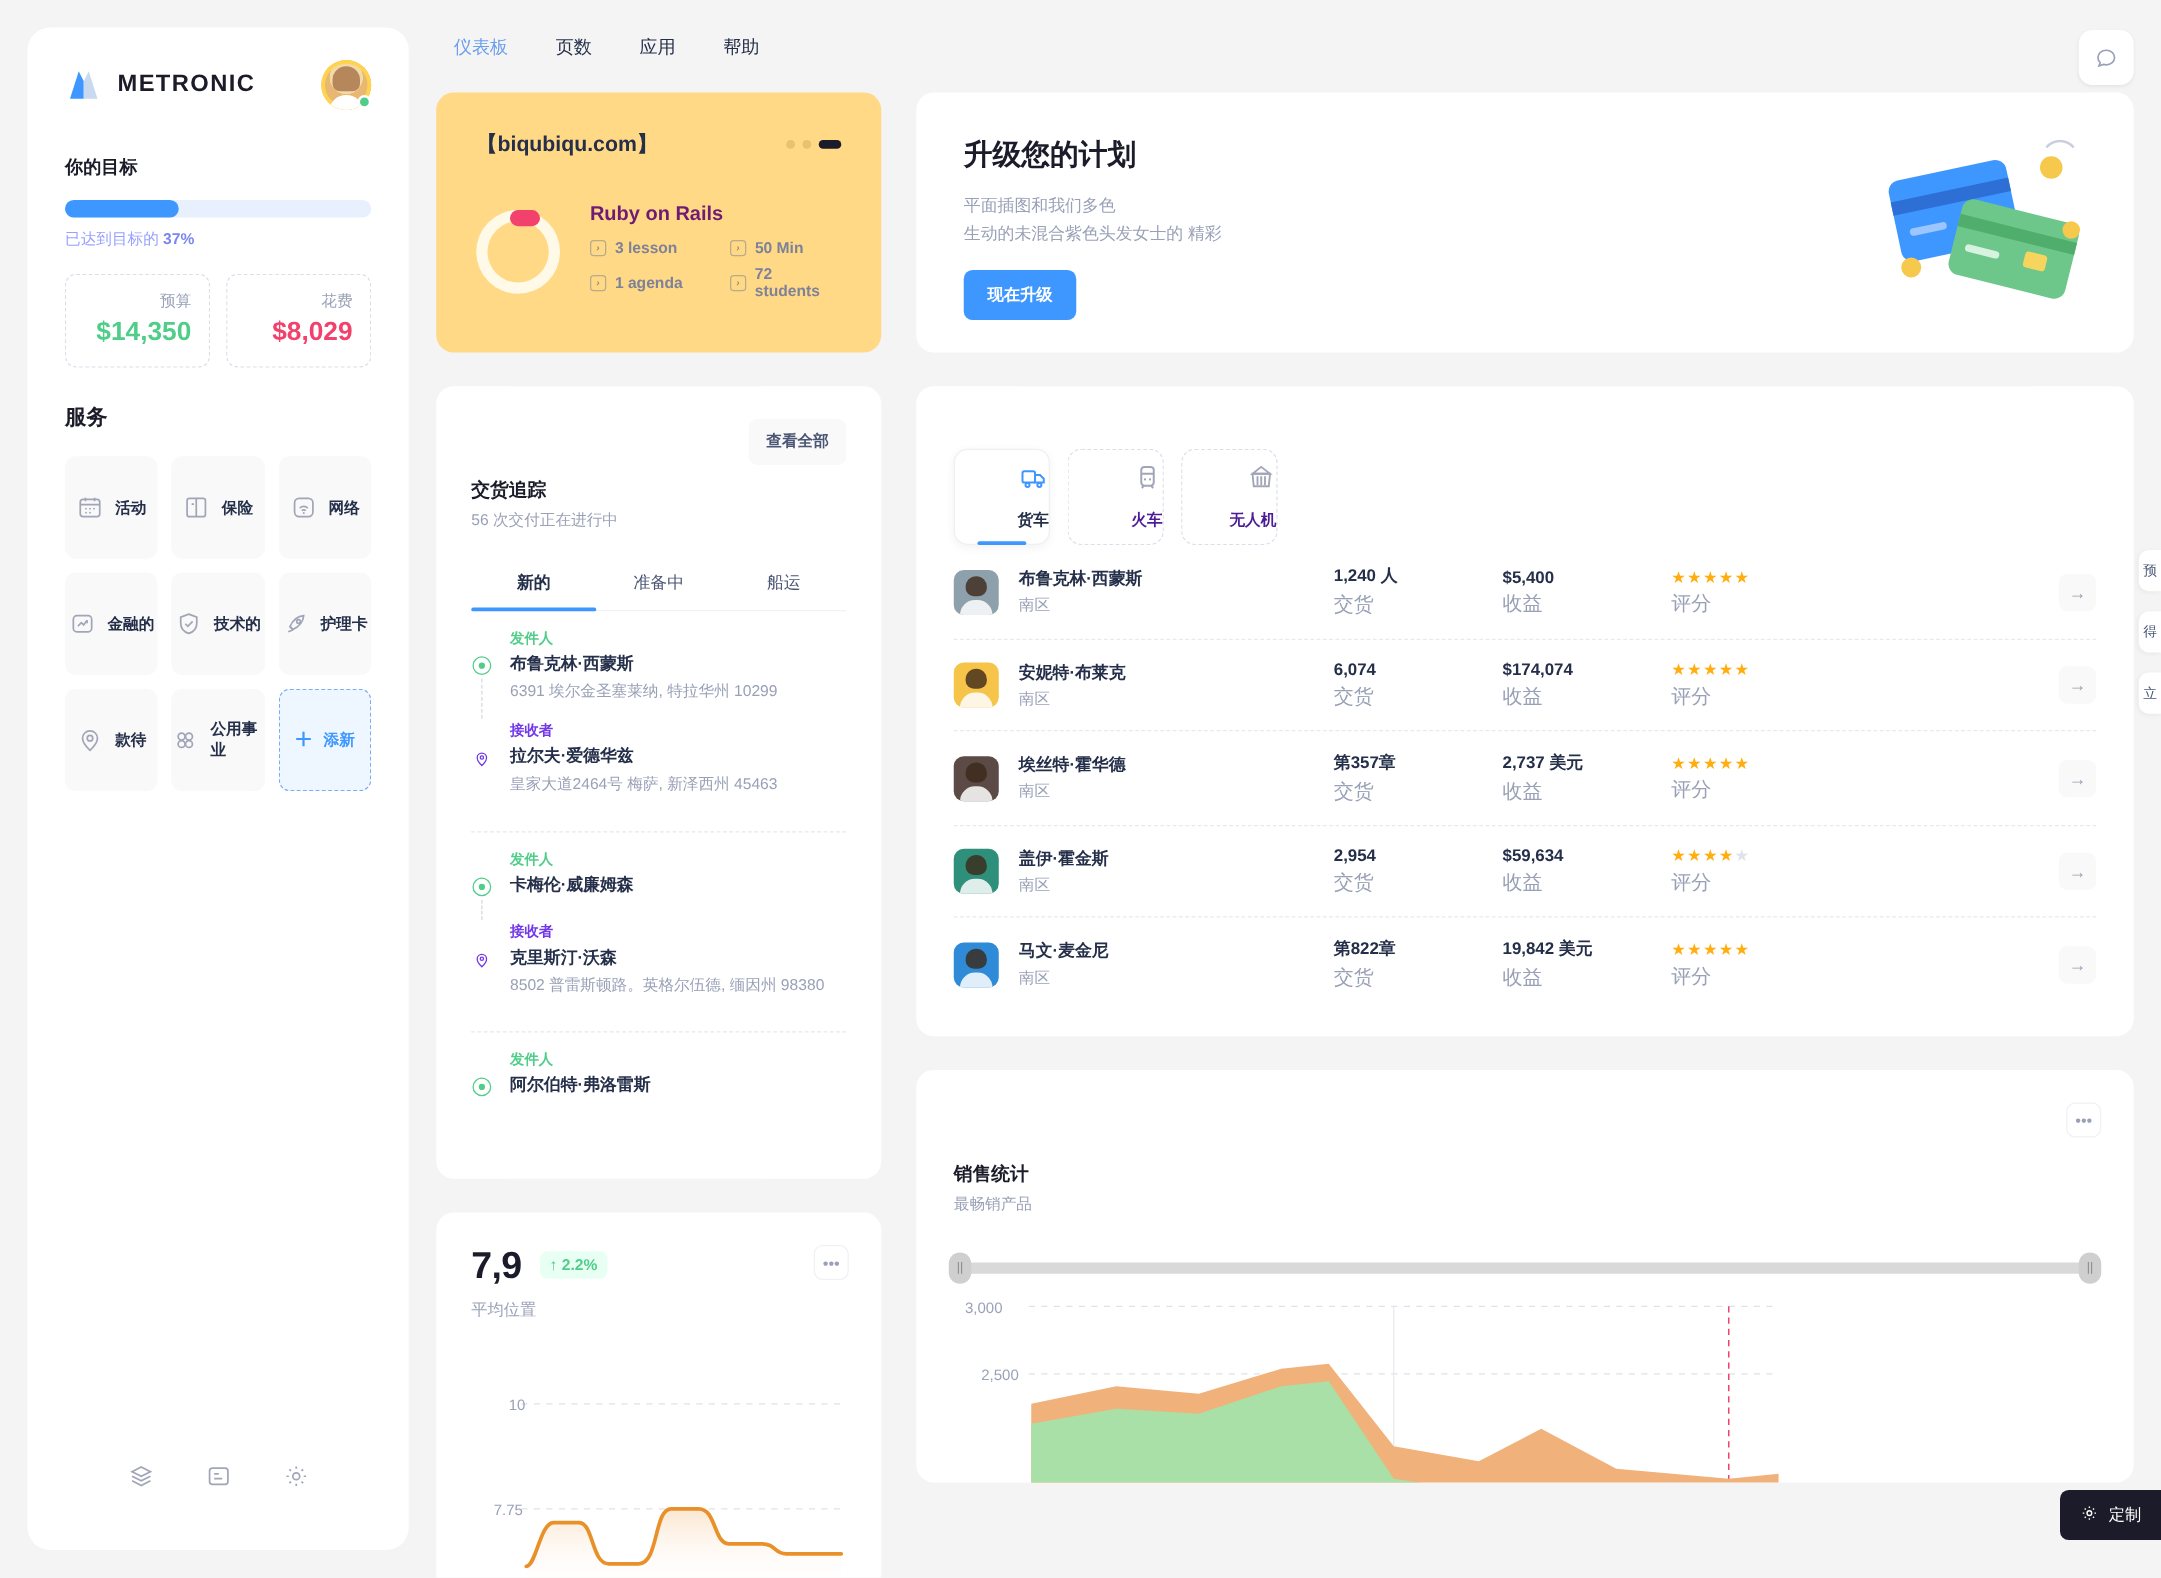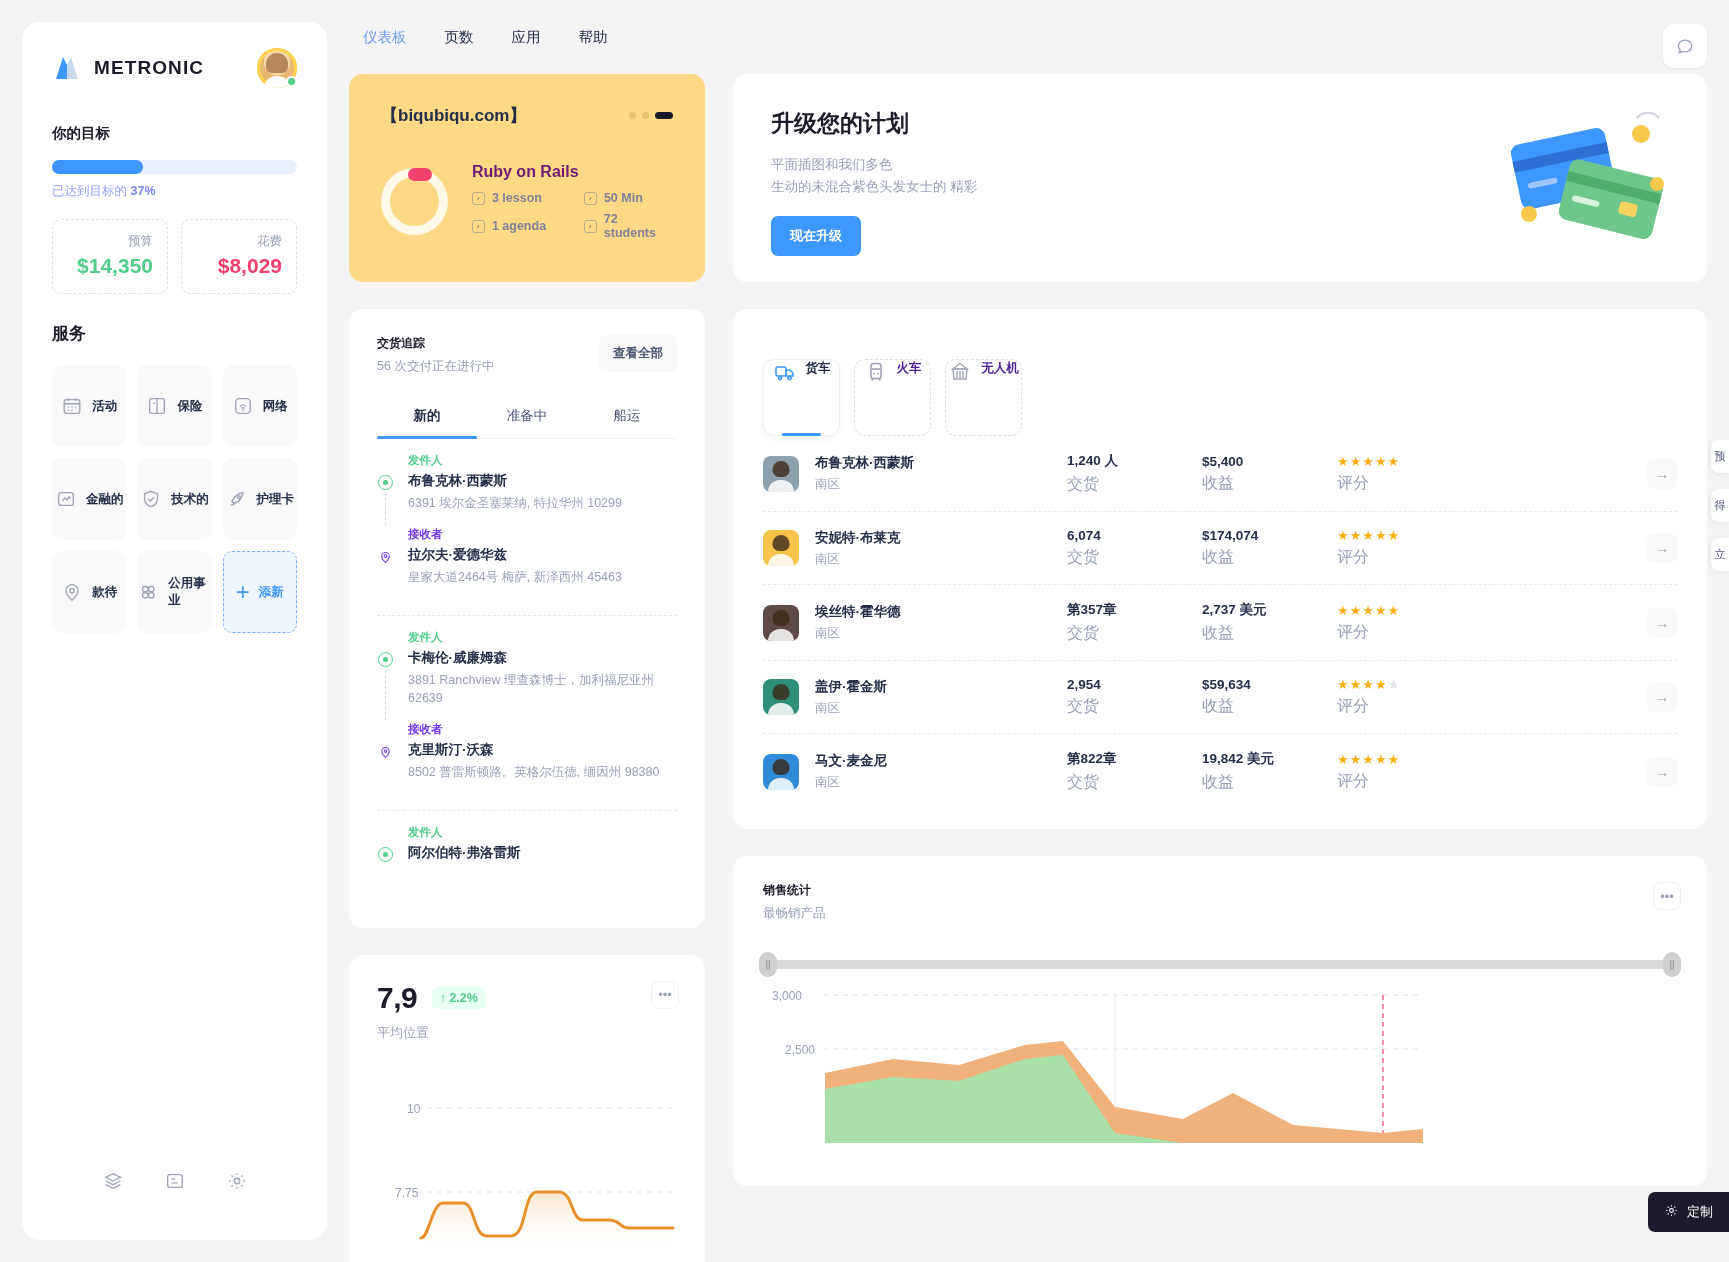--- a/index.html
+++ b/index.html
@@ -120,21 +120,21 @@
   .upg-btn {
     margin-top: 19px; display: inline-block; background: #3e97ff; color: #fff;
     border: none; border-radius: 7px; padding: 11px 19px; font-size: 13px; font-weight: bold;
     font-family: inherit; cursor: pointer;
   }
   .upg-art { position: absolute; right: 36px; top: 22px; }
 
   
   .delivery { margin-top: 27px; padding: 26px 28px 24px 28px; min-height: 520px; }
   .card-head { display: flex; justify-content: space-between; align-items: flex-start; }
-  .card-title { font-size: 12px; font-weight: bold; color: #1b1b29; }
+  .card-title { font-size: 15px; font-weight: bold; color: #1b1b29; margin-top: 48px; }
   .card-sub { margin-top: 6px; font-size: 12.5px; color: #99a1b7; }
   .ghost-btn {
     background: #f9f9f9; border: none; border-radius: 7px; padding: 10px 14px;
     font-size: 12.5px; color: #4b5675; font-family: inherit; cursor: pointer; font-weight: bold;
   }
   .tabs { margin-top: 22px; display: flex; border-bottom: 1px solid #f1f1f4; }
   .tab { flex: 1; text-align: center; padding: 10px 0 13px 0; font-size: 13.5px; color: #4b5675; cursor: pointer; position: relative; }
   .tab.active { color: #252f4a; font-weight: bold; }
   .tab.active::after { content: ""; position: absolute; left: 0; right: 0; bottom: -1px; height: 3px; background: #3e97ff; border-radius: 2px; }
   .track-list { margin-top: 14px; }
@@ -150,21 +150,21 @@
   .tl-kind { font-size: 11.5px; font-weight: bold; color: #50cd89; }
   .tl-kind.rcv { color: #7239ea; }
   .tl-name { margin-top: 4px; font-size: 13.5px; font-weight: bold; color: #252f4a; }
   .tl-addr { margin-top: 4px; font-size: 12.5px; color: #99a1b7; line-height: 1.5; }
 
   
   .agents { margin-top: 27px; padding: 26px 30px 20px 30px; }
   .mode-row { margin-top: 24px; display: flex; gap: 14px; }
   .mode {
     width: 77px; height: 77px; border-radius: 11px; border: 1px dashed #dbdfe9;
-    display: flex; flex-direction: row; align-items: flex-start; justify-content: center; gap: 9px;
+    display: flex; flex-direction: column; align-items: flex-end; justify-content: center; gap: 9px;
     position: relative; cursor: pointer; background: #fff;
   }
   .mode.active { border: 1px solid #eef0f4; box-shadow: 0 2px 8px rgba(0,0,0,.05); }
   .mode.active::after { content: ""; position: absolute; left: 18px; right: 18px; bottom: -1px; height: 3px; background: #3e97ff; border-radius: 2px; }
   .mode-label { font-size: 12.5px; color: #4c1d95; font-weight: bold; }
   .mode.active .mode-label { color: #252f4a; }
   .agent-row {
     display: flex; align-items: center; padding: 16px 0;
     border-bottom: 1px dashed #e8e9ed;
   }
@@ -472,21 +472,20 @@
               <div class="track-row">
                 <div class="tl">
                   <span class="tl-dot">
                       <i></i>
                     </span>
                   <span class="tl-line"></span>
                 </div>
                 <div class="tl-body">
                   <div class="tl-kind">发件人</div>
                   <div class="tl-name">卡梅伦·威廉姆森</div>
-                  <div class="tl-addr">3891 Ranchview 理查森博士，加利福尼亚州 62639</div>
                 </div>
               </div>
               <div class="track-row">
                 <div class="tl">
                   <span class="tl-dot pin">
                     <svg width="17" height="17" viewBox="0 0 24 24" fill="none" stroke="#7239ea" stroke-width="1.7">
                       <path d="M12 21.5s6-5.6 6-10A6 6 0 006 11.5c0 4.4 6 10 6 10z"></path>
                         <circle cx="12" cy="11.2" r="2.1"></circle>
                     </svg>
                   </span>

